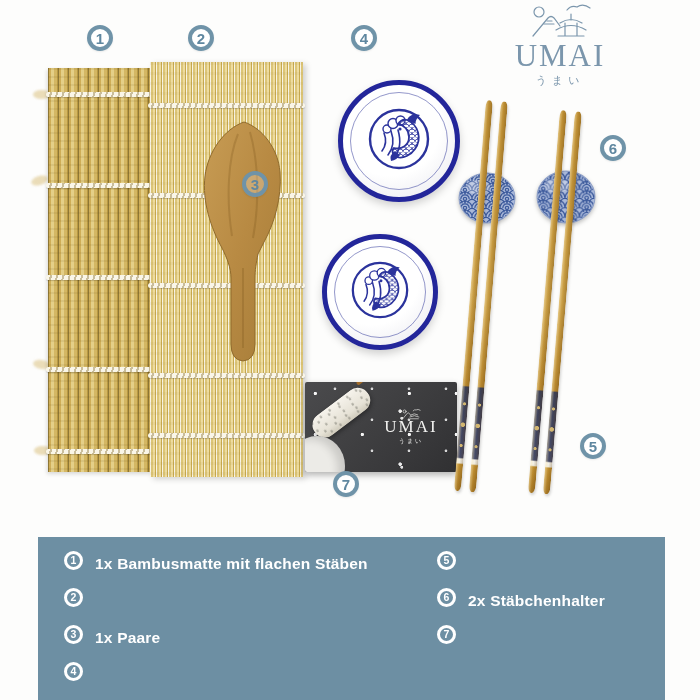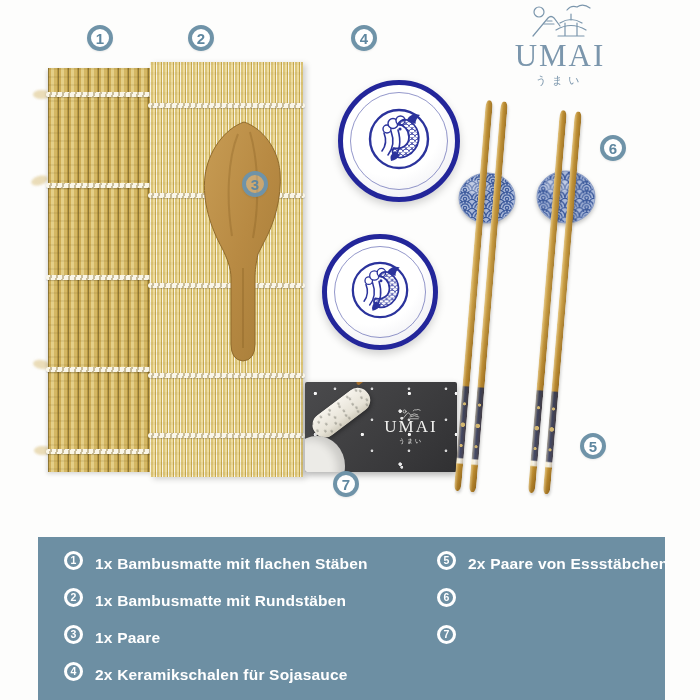--- a/index.html
+++ b/index.html
@@ -274,38 +274,36 @@
   <div class="callout c7">7</div>
 
   <div class="legend">
     <div class="legend-col col-left">
       <div class="legend-row">
         <span class="legend-num">1</span>
         <span class="legend-label">1x Bambusmatte mit flachen Stäben</span>
       </div>
       <div class="legend-row">
         <span class="legend-num">2</span>
-        <span class="legend-label">1x Bambusmatte mit Rundstäben</span>
       </div>
       <div class="legend-row">
         <span class="legend-num">3</span>
         <span class="legend-label">1x Paare</span>
       </div>
       <div class="legend-row">
         <span class="legend-num">4</span>
-        <span class="legend-label">2x Keramikschalen für Sojasauce</span>
       </div>
     </div>
     <div class="legend-col col-right">
       <div class="legend-row">
         <span class="legend-num">5</span>
-        <span class="legend-label">2x Paare von Essstäbchen</span>
       </div>
       <div class="legend-row">
         <span class="legend-num">6</span>
+        <span class="legend-label">2x Stäbchenhalter</span>
       </div>
       <div class="legend-row">
         <span class="legend-num">7</span>
       </div>
     </div>
   </div>
 
 </div>
 
 </body></html>

